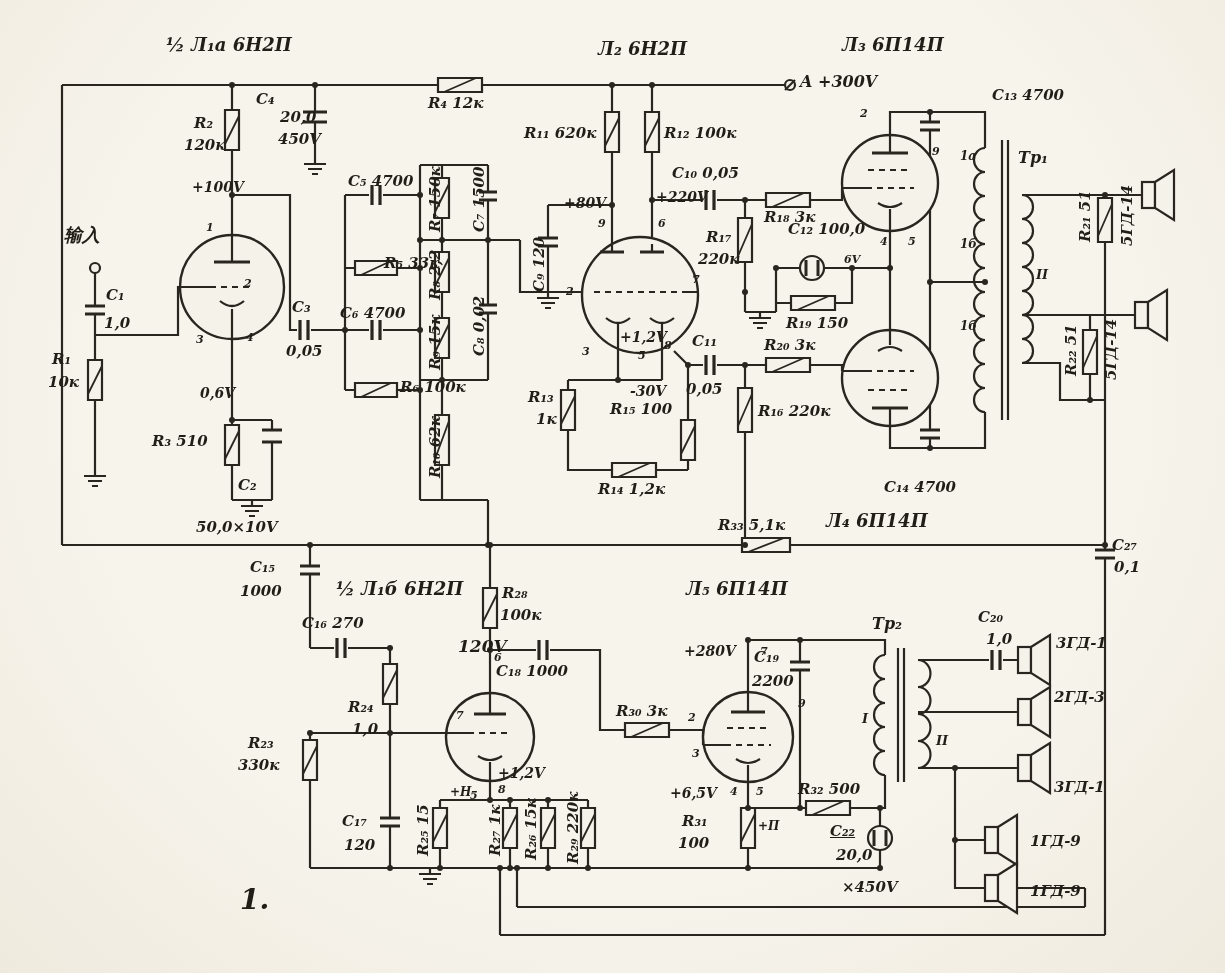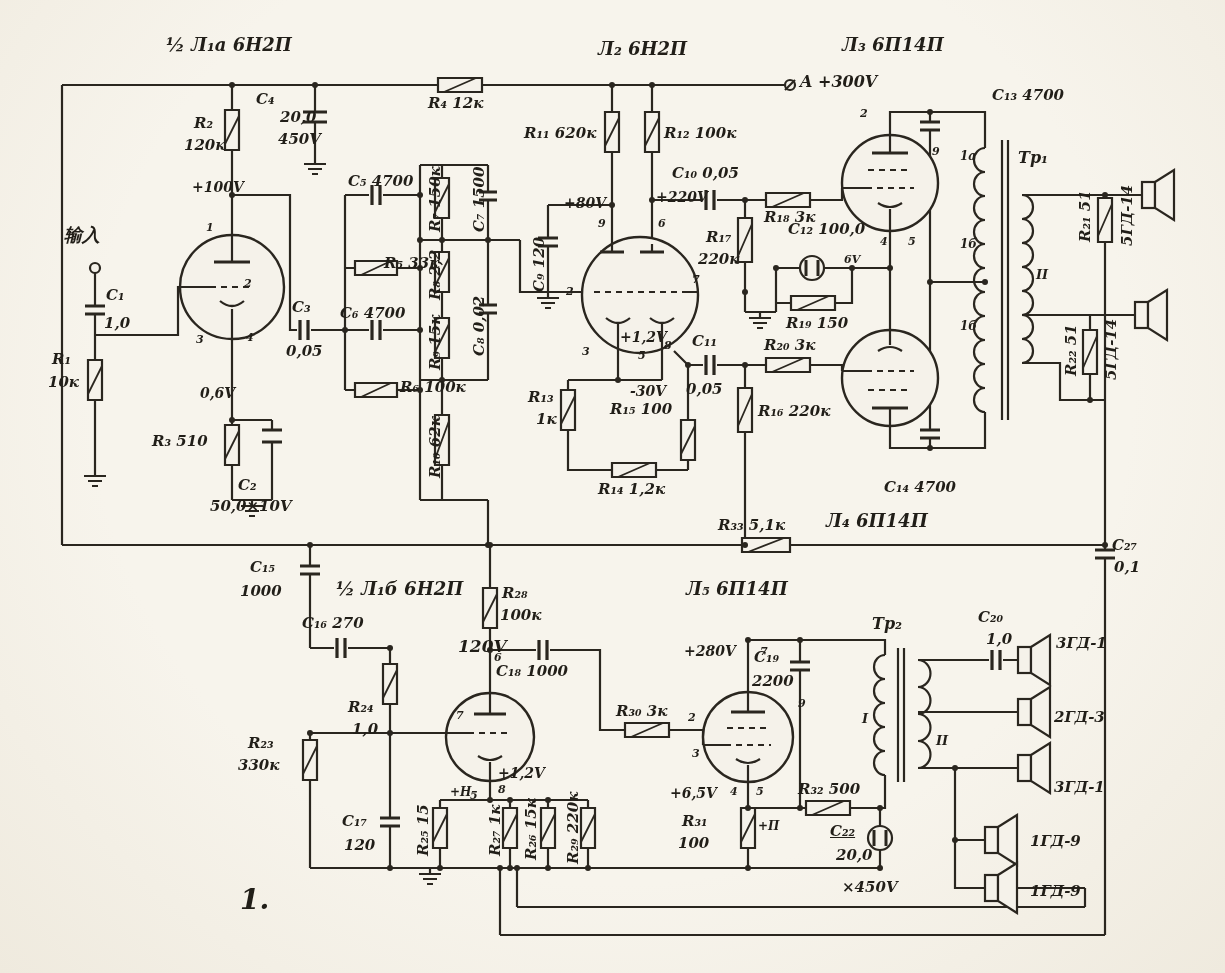--- a/index.html
+++ b/index.html
@@ -213,21 +213,21 @@
       <div class="lbl" style="left: 500px; top: 608px;">100к</div>
       <div class="lbl rot" style="left: 566px; top: 864px;">R₂₉ 220к</div>
       <div class="lbl" style="left: 616px; top: 704px;">R₃₀ 3к</div>
       <div class="lbl" style="left: 682px; top: 814px;">R₃₁</div>
       <div class="lbl" style="left: 678px; top: 836px;">100</div>
       <div class="lbl" style="left: 798px; top: 782px;">R₃₂ 500</div>
       <div class="lbl" style="left: 718px; top: 518px;">R₃₃ 5,1к</div>
       <div class="lbl" style="left: 106px; top: 288px;">C₁</div>
       <div class="lbl" style="left: 104px; top: 316px;">1,0</div>
       <div class="lbl" style="left: 238px; top: 478px;">C₂</div>
-      <div class="lbl" style="left: 196px; top: 499px; margin-left: 14px;">50,0×10V</div>
+      <div class="lbl" style="left: 196px; top: 520px;">50,0×10V</div>
       <div class="lbl" style="left: 292px; top: 300px;">C₃</div>
       <div class="lbl" style="left: 286px; top: 344px;">0,05</div>
       <div class="lbl" style="left: 256px; top: 92px;">C₄</div>
       <div class="lbl" style="left: 280px; top: 110px;">20,0</div>
       <div class="lbl" style="left: 278px; top: 132px;">450V</div>
       <div class="lbl" style="left: 348px; top: 174px;">C₅ 4700</div>
       <div class="lbl" style="left: 340px; top: 306px;">C₆ 4700</div>
       <div class="lbl rot" style="left: 472px; top: 232px;">C₇ 1500</div>
       <div class="lbl rot" style="left: 472px; top: 356px;">C₈ 0,02</div>
       <div class="lbl rot" style="left: 532px; top: 292px;">C₉ 120</div>
@@ -270,21 +270,21 @@
       <div class="lbl" style="left: 872px; top: 616px; font-size: 16px;">Тр₂</div>
       <div class="lbl" style="left: 960px; top: 150px; font-size: 12px;">1а</div>
       <div class="lbl" style="left: 960px; top: 238px; font-size: 12px;">1б</div>
       <div class="lbl" style="left: 960px; top: 320px; font-size: 12px;">1б</div>
       <div class="lbl" style="left: 1036px; top: 268px; font-size: 13px;">II</div>
       <div class="lbl" style="left: 862px; top: 712px; font-size: 13px;">I</div>
       <div class="lbl" style="left: 936px; top: 734px; font-size: 13px;">II</div>
       <div class="lbl rot" style="left: 1120px; top: 246px;">5ГД-14</div>
       <div class="lbl rot" style="left: 1104px; top: 380px;">5ГД-14</div>
       <div class="lbl" style="left: 1056px; top: 636px;">3ГД-1</div>
-      <div class="lbl" style="left: 1054px; top: 690px; margin-top: 20px;">2ГД-3</div>
+      <div class="lbl" style="left: 1054px; top: 690px;">2ГД-3</div>
       <div class="lbl" style="left: 1054px; top: 780px;">3ГД-1</div>
       <div class="lbl" style="left: 1030px; top: 834px;">1ГД-9</div>
       <div class="lbl" style="left: 1030px; top: 884px;">1ГД-9</div>
       <div class="lbl" style="left: 64px; top: 226px; font-size: 18px;">输入</div>
       <div class="lbl" style="left: 206px; top: 222px; font-size: 11px;">1</div>
       <div class="lbl" style="left: 244px; top: 278px; font-size: 11px;">2</div>
       <div class="lbl" style="left: 196px; top: 334px; font-size: 11px;">3</div>
       <div class="lbl" style="left: 246px; top: 332px; font-size: 11px;">4</div>
       <div class="lbl" style="left: 598px; top: 218px; font-size: 11px;">9</div>
       <div class="lbl" style="left: 658px; top: 218px; font-size: 11px;">6</div>

